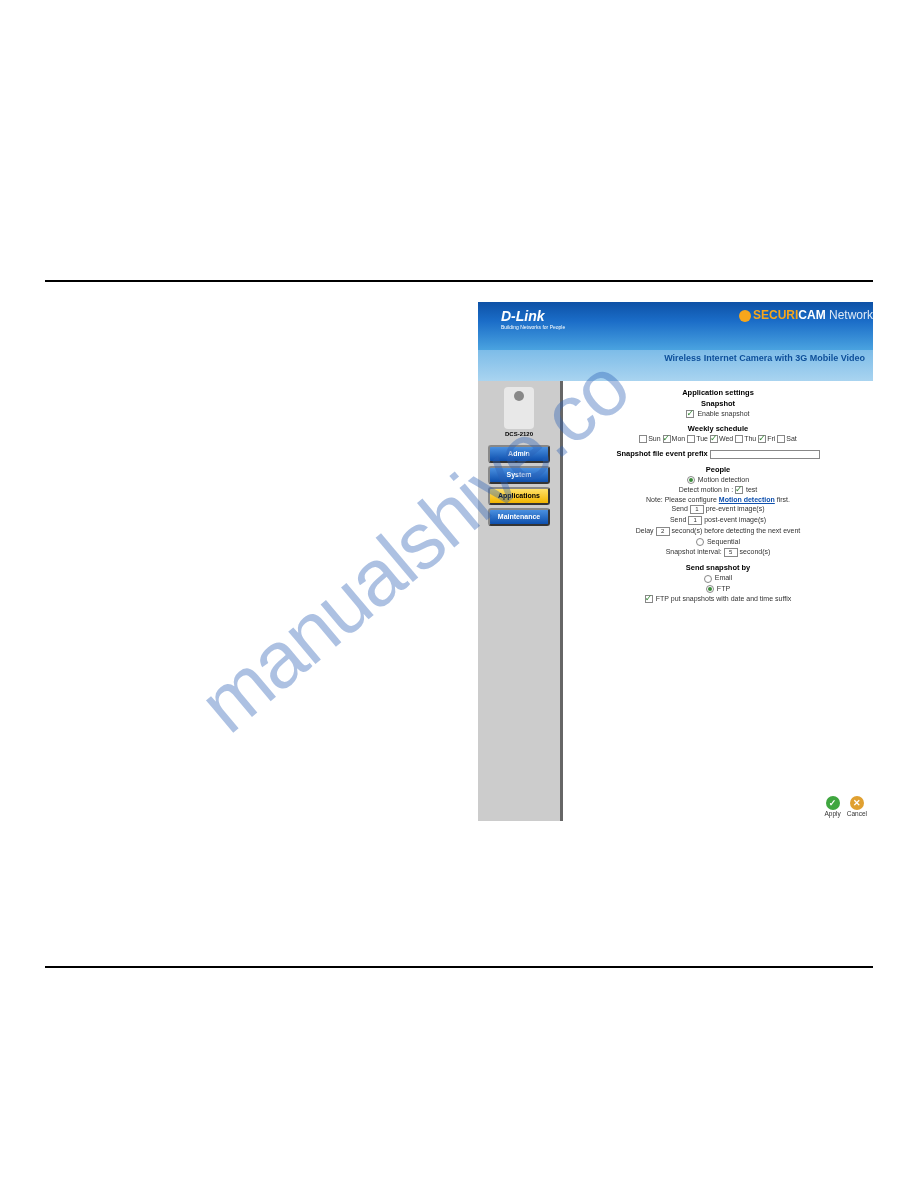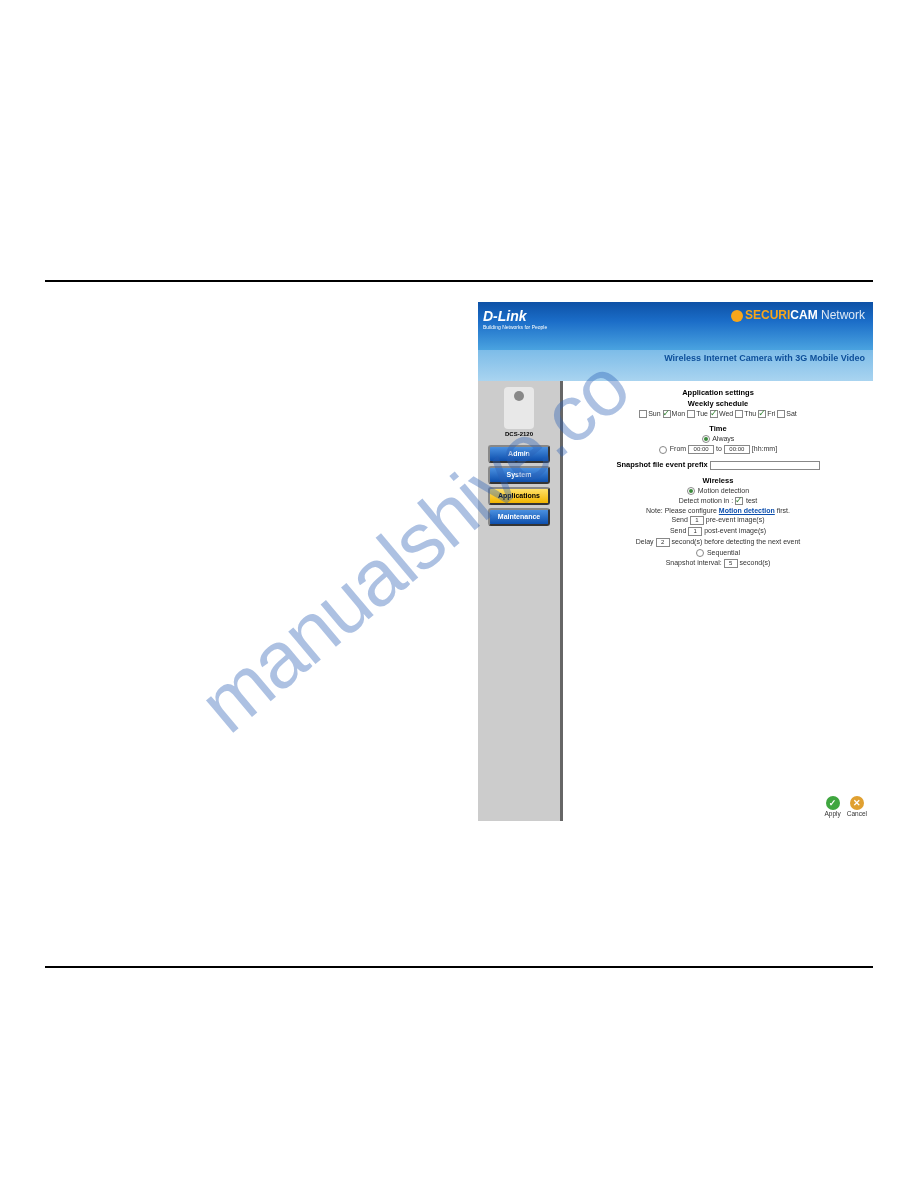--- a/index.html
+++ b/index.html
@@ -3,24 +3,24 @@
 <meta charset="utf-8">
 <style>
   * { box-sizing: border-box; margin: 0; padding: 0; }
   body { font-family: Arial, sans-serif; background: #fff; width: 918px; height: 1188px; position: relative; }
   .page-container { position: absolute; top: 0; left: 0; width: 918px; height: 1188px; }
   .hr-top { position: absolute; top: 280px; left: 45px; width: 828px; border-top: 2px solid #000; }
   .hr-bottom { position: absolute; top: 966px; left: 45px; width: 828px; border-top: 2px solid #000; }
   .watermark { position: absolute; top: 500px; left: 150px; font-size: 80px; font-weight: 400; color: #2a5fb5; opacity: 0.38; transform: rotate(-40deg); transform-origin: center; font-family: Arial, sans-serif; letter-spacing: -2px; pointer-events: none; z-index: 5; }
   .app-window { position: absolute; top: 302px; left: 478px; width: 395px; background: #ccc; font-size: 8px; }
   .header-bar { height: 48px; background: linear-gradient(180deg, #0d51a6 0%, #1b6dc8 40%, #4aa3e0 100%); position: relative; color: #fff; }
-  .logo-block { position: absolute; left: 5px; top: 6px; }
+  .logo-block { position: absolute; left: 23px; top: 6px; }
   .logo-text { font-size: 14px; font-weight: bold; font-style: italic; color: #fff; }
   .logo-sub { font-size: 5px; color: #fff; }
-  .header-right { position: absolute; right: 8px; top: 6px; text-align: left; }
+  .header-right { position: absolute; right: 0; top: 6px; text-align: left; }
   .securi { font-size: 12px; font-weight: bold; }
   .securi .orange { color: #f7a61b; }
   .securi .white { color: #fff; }
   .securi .net { color: #dfe9f5; font-weight: 400; }
   .lock-icon { display:inline-block; width:12px; height:12px; background:#f7a61b; border-radius:50%; vertical-align:middle; margin-right:2px; }
   .subtitle-bar { height: 31px; background: linear-gradient(180deg, #7dbce8 0%, #a9d4f0 100%); color: #0d4f9a; font-size: 9px; font-weight: bold; text-align: right; padding-right: 8px; line-height: 17px; }
   .nav-row { height: 14px; display: flex; border-top: 1px solid #002a60; }
   .left-spacer { width: 82px; background: #ccc; }
   .nav-tab { flex: 1; text-align: center; font-size: 7.5px; font-weight: bold; line-height: 14px; border-right: 1px solid #002a60; cursor: pointer; }
   .nav-blue { background: linear-gradient(180deg, #2a6dd6 0%, #0d4fad 100%); color: #fff; }
@@ -86,59 +86,51 @@
         <div class="side-btn btn-blue">System</div>
         <div class="side-btn btn-yellow">Applications</div>
         <div class="side-btn btn-blue">Maintenance</div>
       </div>
 
       <div class="divider"></div>
 
       <div class="content">
         <div class="row"><b>Application settings</b></div>
 
+        <div class="section">
+          <div class="row"><b>Snapshot</b></div>
+          <div class="row indent">
+            <span class="cb checked"></span>
+            <span>Enable snapshot</span>
+          </div>
+        </div>
 
         <div class="section">
           <div class="row"><b>Weekly schedule</b></div>
           <div class="row indent">
             <span class="cb"></span><span>Sun</span>
             <span class="cb checked"></span><span>Mon</span>
             <span class="cb"></span><span>Tue</span>
             <span class="cb checked"></span><span>Wed</span>
             <span class="cb"></span><span>Thu</span>
             <span class="cb checked"></span><span>Fri</span>
             <span class="cb"></span><span>Sat</span>
           </div>
         </div>
 
-        <div class="section">
-          <div class="row"><b>Time</b></div>
-          <div class="row indent">
-            <span class="rb checked"></span>
-            <span>Always</span>
-          </div>
-          <div class="row indent">
-            <span class="rb"></span>
-            <span>From</span>
-            <span class="tinput" style="width:26px">00:00</span>
-            <span>to</span>
-            <span class="tinput" style="width:26px">00:00</span>
-            <span>[hh:mm]</span>
-          </div>
-        </div>
 
         <div class="section">
           <div class="row">
             <b>Snapshot file event prefix</b>
             <span class="tinput" style="width:110px"></span>
           </div>
         </div>
 
         <div class="section">
-          <div class="row"><b>Wireless</b></div>
+          <div class="row"><b>People</b></div>
           <div class="row indent">
             <span class="rb checked"></span>
             <span>Motion detection</span>
           </div>
           <div class="row indent2">
             <span>Detect motion in :</span>
             <span class="cb checked"></span>
             <span>test</span>
           </div>
           <div class="row indent2">
@@ -165,20 +157,35 @@
             <span class="rb"></span>
             <span>Sequential</span>
           </div>
           <div class="row indent2">
             <span>Snapshot interval:</span>
             <span class="tinput" style="width:14px">5</span>
             <span>second(s)</span>
           </div>
         </div>
 
+        <div class="section">
+          <div class="row"><b>Send snapshot by</b></div>
+          <div class="row indent">
+            <span class="rb"></span>
+            <span>Email</span>
+          </div>
+          <div class="row indent">
+            <span class="rb checked"></span>
+            <span>FTP</span>
+          </div>
+          <div class="row indent2">
+            <span class="cb checked"></span>
+            <span>FTP put snapshots with date and time suffix</span>
+          </div>
+        </div>
 
         <div class="action-row">
           <div class="action-btn">
             <div class="ico ico-green">✓</div>
             <div>Apply</div>
           </div>
           <div class="action-btn">
             <div class="ico ico-orange">✕</div>
             <div>Cancel</div>
           </div>

